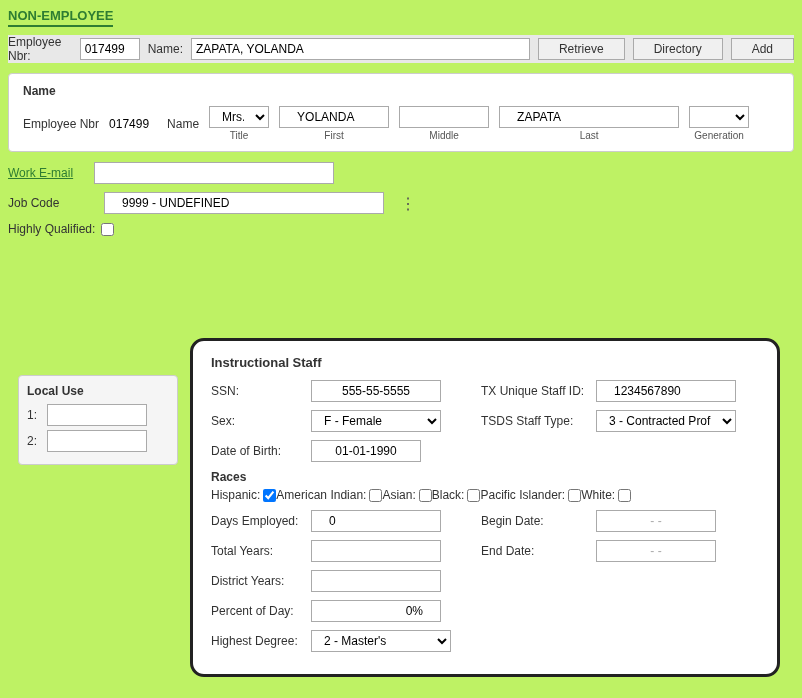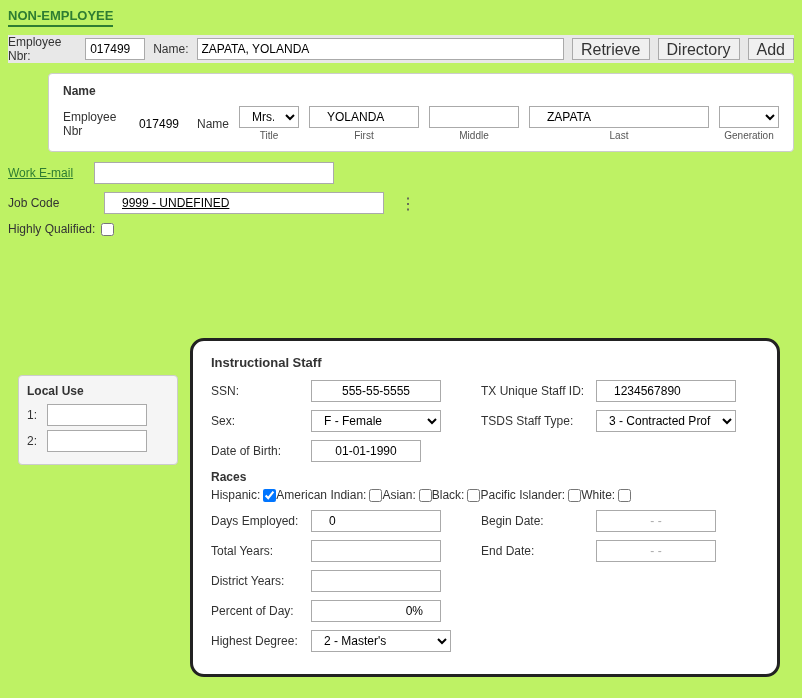--- a/index.html
+++ b/index.html
@@ -42,34 +42,33 @@
       padding: 2px 4px;
       font-size: 12px;
       height: 22px;
       background: #fff;
     }
     .emp-nbr-input { width: 60px; }
     .name-input { width: 420px; }
     .btn {
       border: 1px solid #aaa;
       background: #f0f0f0;
-      padding: 2px 8px;
-      font-size: 16px;
+      padding: 2px 20px;
+      font-size: 12px;
       height: 22px;
       cursor: pointer;
       color: #333;
     }
 
     .section-card {
       background: #fff;
       border: 1px solid #ccc;
       border-radius: 4px;
       padding: 10px 14px;
       margin-bottom: 10px;
-      margin-left: 40px;
     }
     .section-title {
       font-weight: bold;
       font-size: 12px;
       color: #333;
       margin-bottom: 8px;
     }
     .name-row {
       display: flex;
       align-items: center;
@@ -126,21 +125,20 @@
     }
 
     .job-code-row {
       display: flex;
       align-items: center;
       gap: 16px;
       margin-bottom: 8px;
     }
     .job-code-input {
       width: 280px;
-      text-decoration: underline;
     }
     .menu-icon {
       font-size: 16px;
       cursor: pointer;
       color: #555;
     }
 
     .highly-qualified-row {
       display: flex;
       align-items: center;

